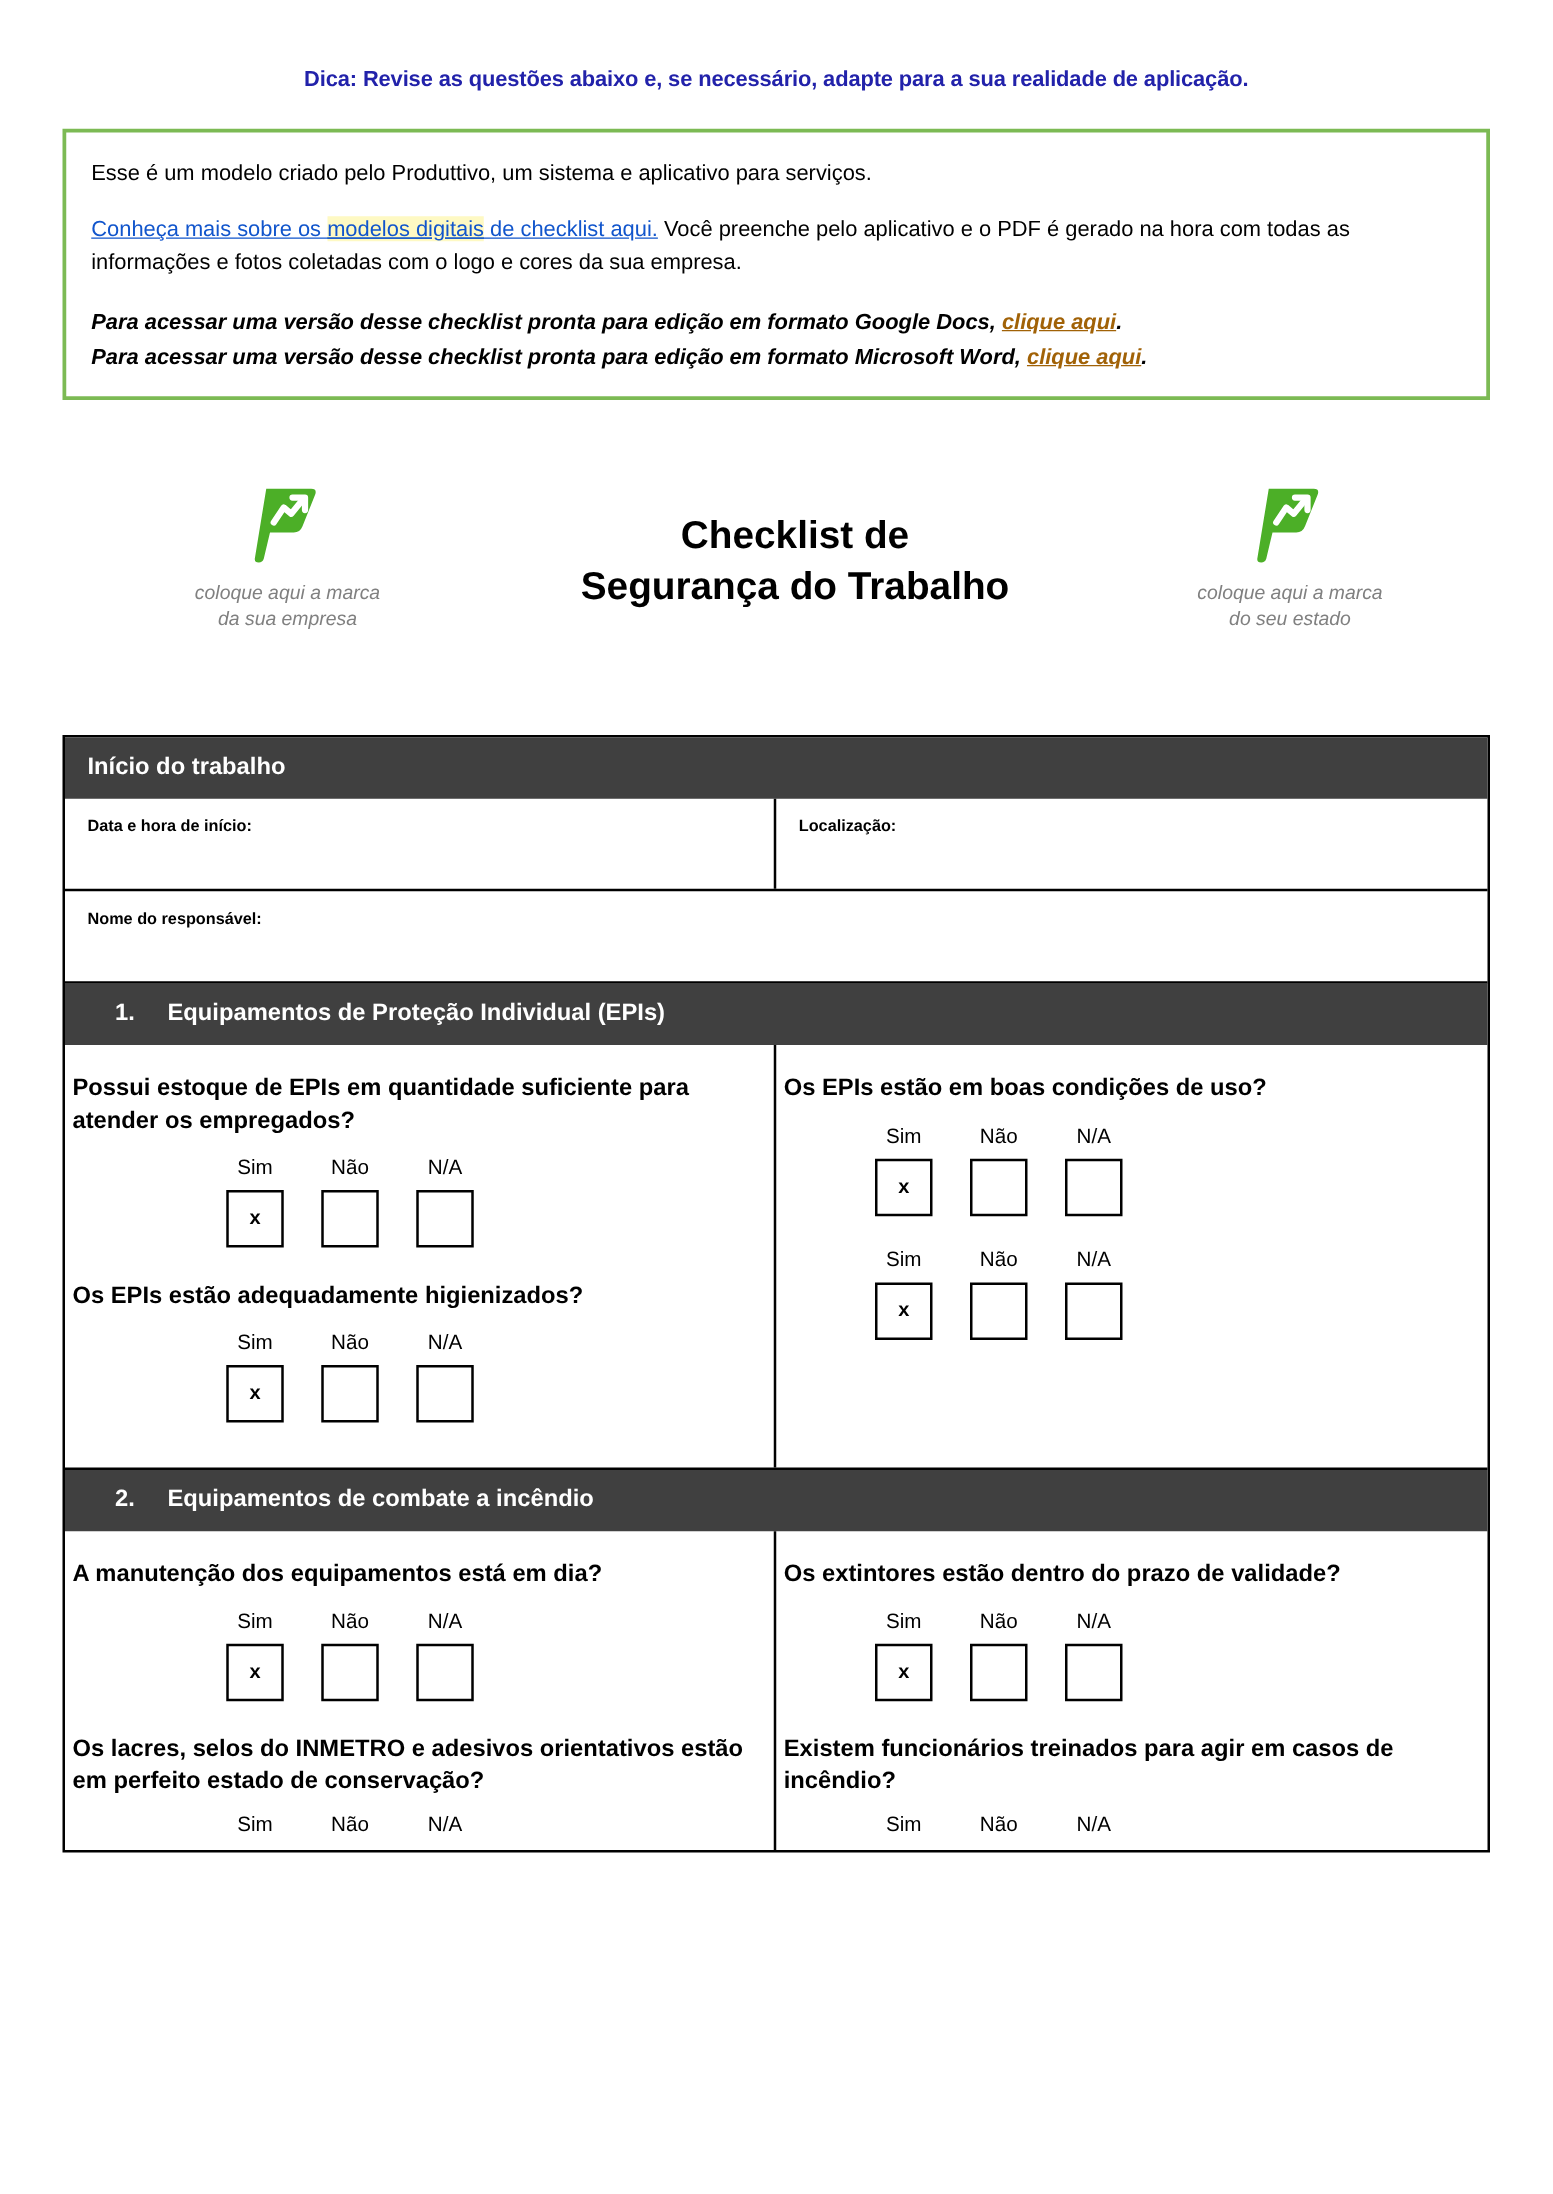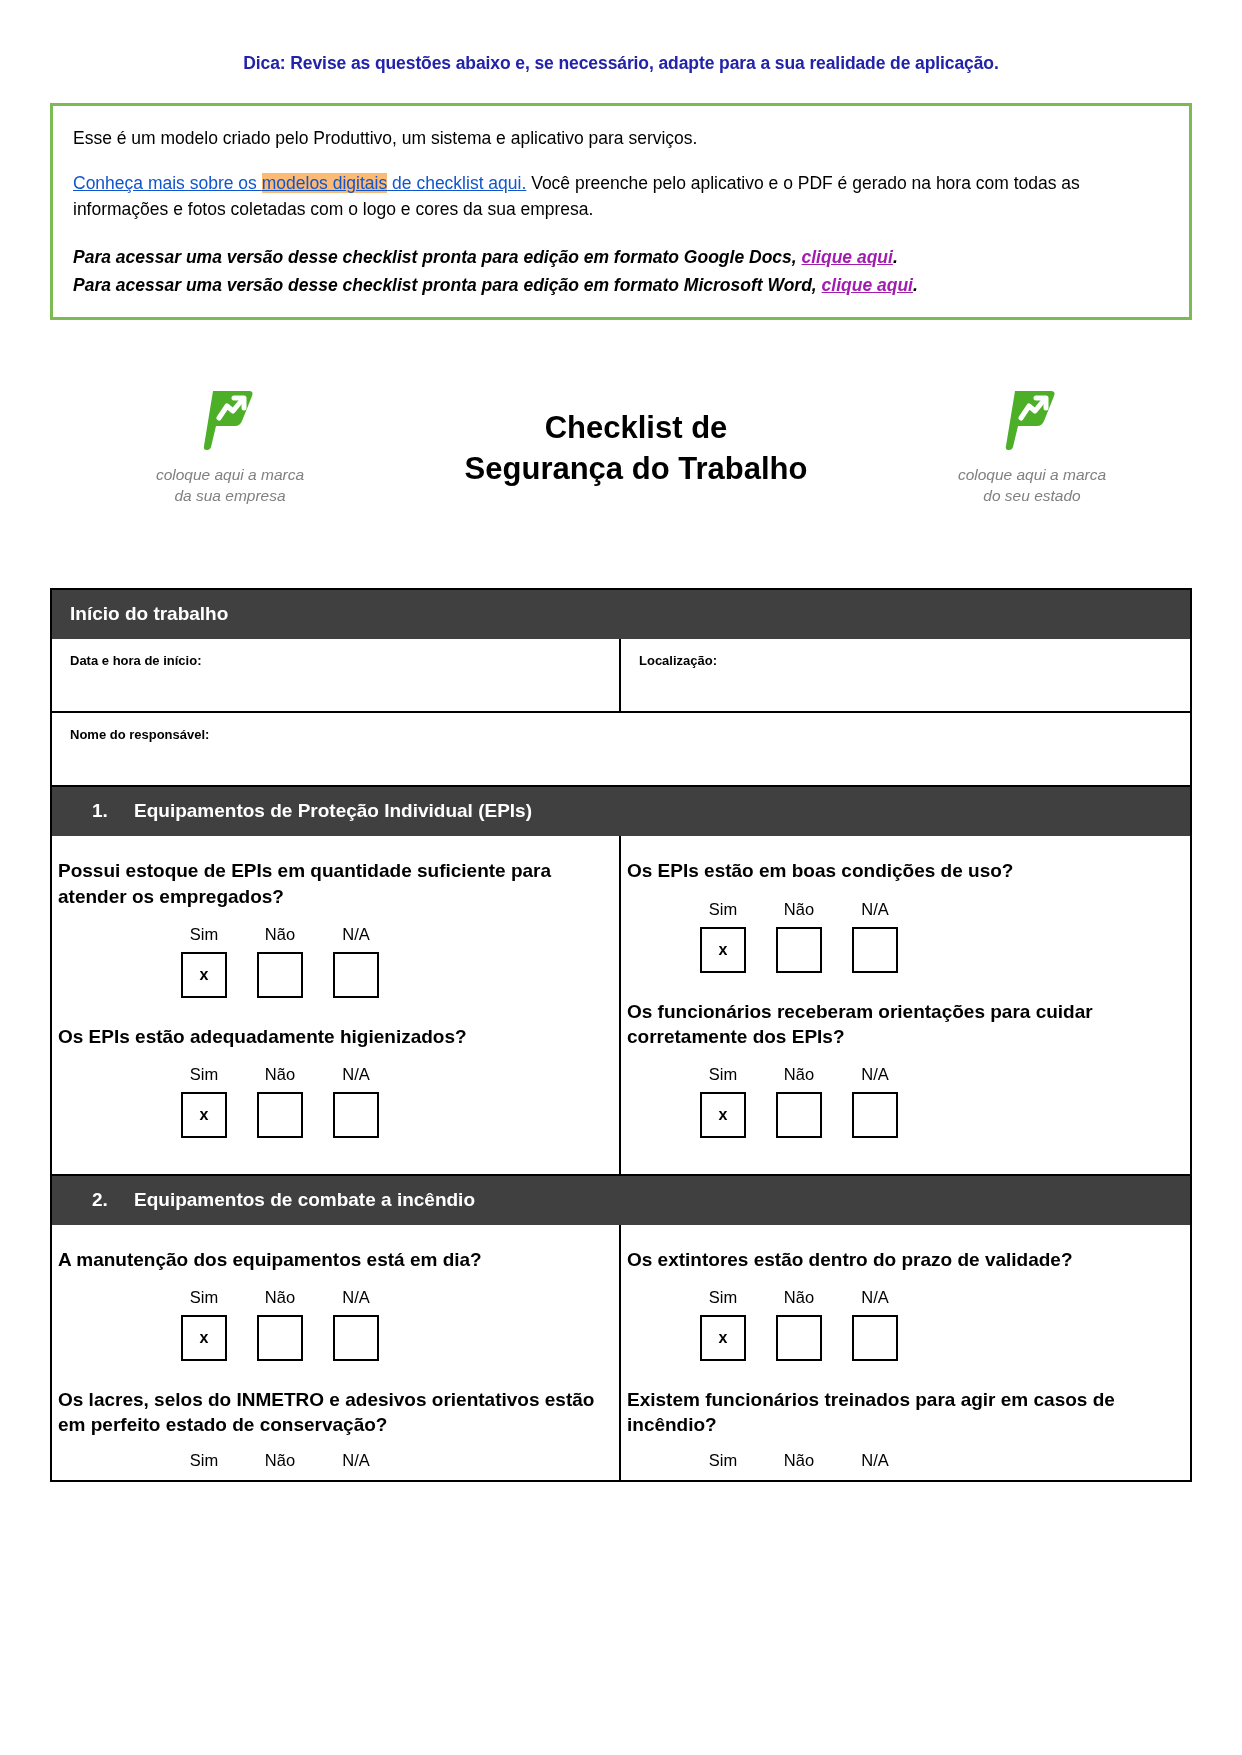--- a/index.html
+++ b/index.html
@@ -47,34 +47,34 @@
     line-height: 1.45;
     margin: 0;
     color: #000;
   }
   .info-p + .info-p { margin-top: 20px; }
   .info-link {
     color: #1155cc;
     text-decoration: underline;
   }
   .hl-green {
-    background: #fdba74;
+    background: #fef9c3;
     color: #1155cc;
     text-decoration: underline;
   }
   .info-ital {
     font-style: italic;
     font-weight: 700;
     font-size: 17.5px;
     line-height: 1.5;
     margin: 0;
   }
   .info-ital.second { margin-top: 2px; }
   .ital-link {
-    color: #a21caf;
+    color: #a16207;
     text-decoration: underline;
     font-style: italic;
     font-weight: 700;
   }
 
   
   .brand-row {
     margin-top: 52px;
     display: flex;
     align-items: flex-start;
@@ -315,21 +315,20 @@
                 <div class="bx">x</div>
               </div>
             <div class="bx-slot">
                 <div class="bx"></div>
               </div>
             <div class="bx-slot">
                 <div class="bx"></div>
               </div>
           </div>
         </div>
-        <div class="question">Os funcionários receberam orientações para cuidar corretamente dos EPIs?</div>
         <div class="choice-block indent3">
           <div class="choice-labels">
             <span>Sim</span>
             <span>Não</span>
             <span>N/A</span>
           </div>
           <div class="choice-boxes">
             <div class="bx-slot">
                 <div class="bx">x</div>
               </div>

